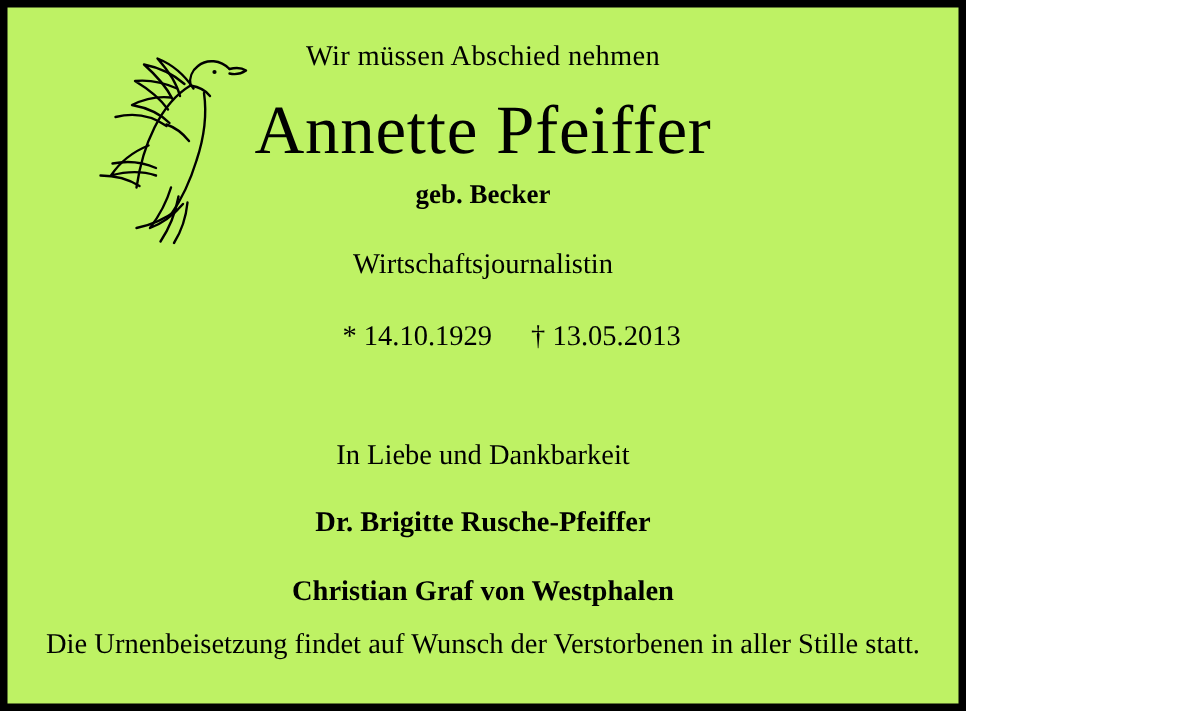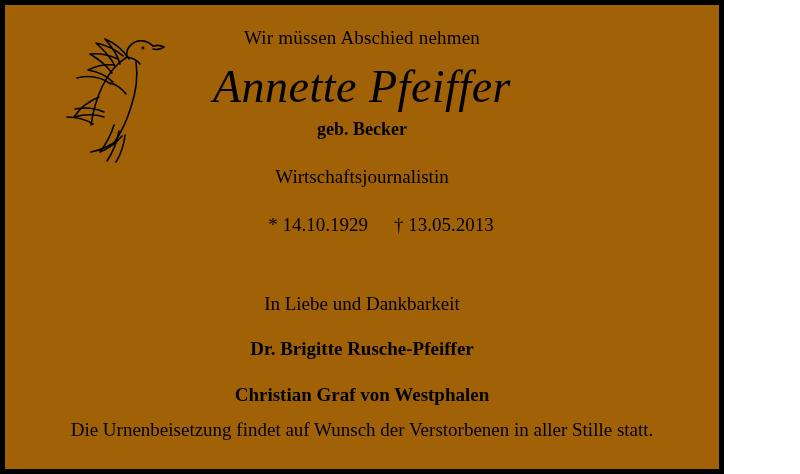--- a/index.html
+++ b/index.html
@@ -10,23 +10,23 @@
   body {
     width: 800px;
     height: 474px;
     overflow: hidden;
     font-family: "Liberation Serif", serif;
     color: #000000;
   }
   .obituary {
     position: relative;
     box-sizing: border-box;
-    width: 724px;
+    width: 644px;
     height: 474px;
-    background: #a16207;
+    background: #bef264;
     border: 5px solid #000000;
     padding: 0;
   }
   .inner {
     position: relative;
     width: 100%;
     height: 100%;
     box-sizing: border-box;
   }
   .dove {
@@ -46,21 +46,20 @@
   .line-intro {
     font-size: 19px;
     letter-spacing: 0.2px;
     margin-bottom: 12px;
   }
   .name {
     font-size: 46px;
     letter-spacing: 0.5px;
     line-height: 1.12;
     margin: 4px 0 6px 0;
-    font-style: italic;
   }
   .maiden {
     font-size: 18px;
     margin-bottom: 26px;
     font-weight: bold;
   }
   .profession {
     font-size: 19px;
     margin-bottom: 4px;
   }

